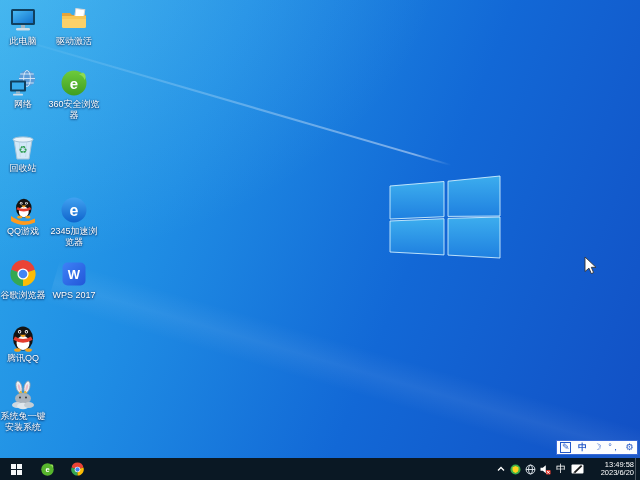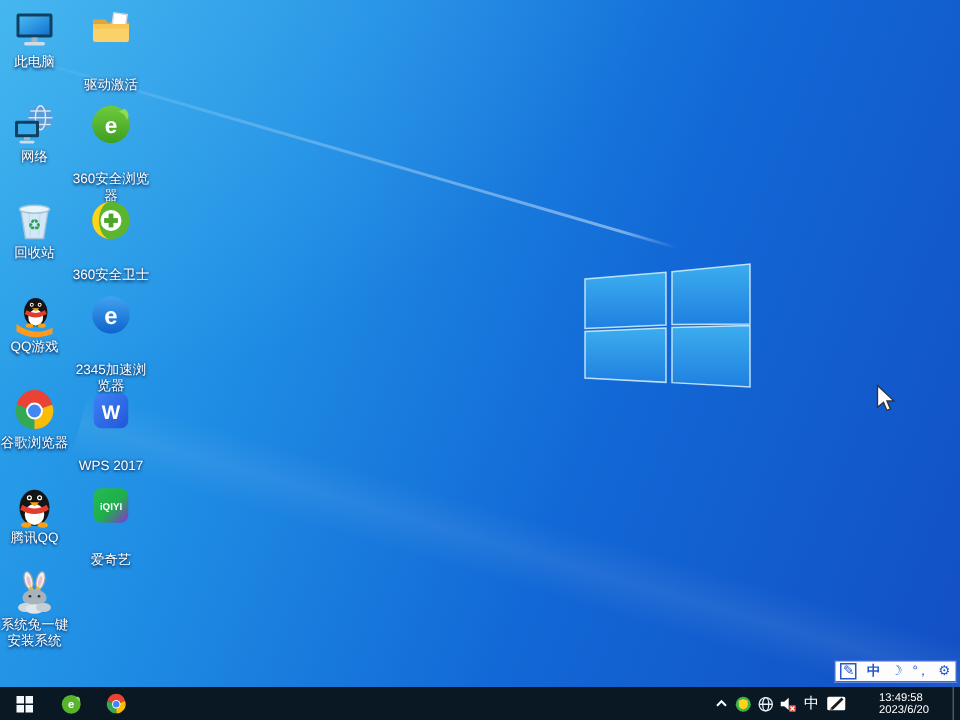--- a/index.html
+++ b/index.html
@@ -16,35 +16,35 @@
     background:linear-gradient(90deg,transparent 0%,rgba(255,255,255,.18) 35%,rgba(255,255,255,.45) 92%,transparent 100%);}
   .ray2{left:60px;top:260px;width:620px;height:46px;transform:rotate(16.2deg);transform-origin:0 0;opacity:.07;
     background:linear-gradient(180deg,transparent,#fff,transparent);}
   .win-logo{position:absolute;left:385px;top:172px;}
 
   
   .dicon{position:absolute;width:50px;display:flex;flex-direction:column;align-items:center;cursor:default;}
   .dicon .art{width:30px;height:30px;display:flex;align-items:center;justify-content:center;}
   .dlabel{margin-top:1px;font-size:9px;line-height:11px;color:#fff;text-align:center;
     text-shadow:0 1px 2px rgba(0,30,80,.85),0 0 2px rgba(0,30,80,.6);word-break:break-all;}
-  .c1{left:-2px;} .c2{left:47px;width:54px;gap:15px;}
+  .c1{left:-2px;} .c2{left:47px;width:54px;}
   .r0{top:5px;} .r1{top:68px;} .r2{top:132px;} .r3{top:195px;} .r4{top:259px;} .r5{top:322px;} .r6{top:380px;}
 
   
   .taskbar{position:absolute;left:0;bottom:0;width:640px;height:22px;background:#0a1824;
     display:flex;align-items:center;z-index:5;}
   .tb-btn{height:22px;display:flex;align-items:center;justify-content:center;}
   .start{width:32px;}
   .winflag{width:11px;height:11px;display:grid;grid-template-columns:5px 5px;grid-template-rows:5px 5px;gap:1px;}
   .winflag span{background:#f4f6f8;}
   .pin{width:30px;}
   .tray{margin-left:auto;display:flex;align-items:center;height:22px;}
   .tray-item{height:22px;display:flex;align-items:center;justify-content:center;width:15px;}
   .ime-ind{color:#fff;font-size:10px;width:16px;}
-  .clock{width:48px;color:#fff;font-size:7.5px;line-height:8.5px;text-align:left;padding:0 1px;margin-left:20px;}
+  .clock{width:48px;color:#fff;font-size:7.5px;line-height:8.5px;text-align:right;padding:0 1px;}
   .show-desktop{width:4px;height:22px;border-left:1px solid rgba(255,255,255,.28);}
 
   
   .ime-bar{position:absolute;left:556px;top:440px;width:82px;height:15px;background:#fdfdfe;
     border:1px solid #3a6ad8;display:flex;align-items:center;justify-content:space-around;
     z-index:6;box-sizing:border-box;}
   .ime-bar span{color:#2458c8;font-size:9px;line-height:13px;}
   .ime-pen{width:11px;height:11px;border:1px solid #2458c8;box-sizing:border-box;display:flex;
     align-items:center;justify-content:center;font-size:8px;}
   .ime-mid{font-weight:bold;}
@@ -151,32 +151,20 @@
           <line x1="11.3" y1="10" x2="12.3" y2="25"></line>
             <line x1="18.7" y1="10" x2="17.7" y2="25"></line>
         </g>
         <ellipse cx="15" cy="7.5" rx="10" ry="2.6" fill="#e9f3fa" stroke="#a6c4d8" stroke-width="1"></ellipse>
         <text x="15" y="21" font-size="10" text-anchor="middle" fill="#2f9e52">♻</text>
       </svg>
     </div>
     <span class="dlabel">回收站</span>
   </div>
 
-  <div class="dicon c2 r2">
-    <div class="art">
-      <svg width="30" height="30" viewBox="0 0 30 30">
-        <circle cx="15" cy="15" r="12.5" fill="#5cb531"></circle>
-        <path d="M15,2.5 A12.5,12.5 0 0,0 15,27.5 A8,12.5 0 0,1 15,2.5 Z" fill="#ffd21c"></path>
-        <circle cx="15" cy="15" r="7" fill="#fff"></circle>
-        <rect x="13.4" y="10.4" width="3.2" height="9.2" fill="#4aa528"></rect>
-        <rect x="10.4" y="13.4" width="9.2" height="3.2" fill="#4aa528"></rect>
-      </svg>
-    </div>
-    <span class="dlabel">360安全卫士</span>
-  </div>
 
   <div class="dicon c1 r3">
     <div class="art">
       <svg width="30" height="30" viewBox="0 0 30 30">
         <path d="M3,21 q12,9 24,2.5 l0,4 q-12,5.5 -24,-1.5 z" fill="#ff9a1e"></path>
         <g transform="translate(3.5,0) scale(0.82)">
           <ellipse cx="15" cy="16" rx="9.5" ry="11.5" fill="#141414"></ellipse>
           <ellipse cx="15" cy="20.5" rx="6" ry="6.5" fill="#fff"></ellipse>
           <circle cx="11.8" cy="10" r="1.6" fill="#fff"></circle>
             <circle cx="18.2" cy="10" r="1.6" fill="#fff"></circle>
@@ -248,36 +236,20 @@
           <circle cx="18.4" cy="9.8" r="0.85" fill="#000"></circle>
         <polygon points="11.8,12.8 18.2,12.8 15,15.6" fill="#f6a21a"></polygon>
         <path d="M7,14.5 q8,5 16,0 l1.6,3.2 q-9.6,6 -19.2,0 z" fill="#e23c2e"></path>
         <ellipse cx="9.5" cy="28" rx="3.4" ry="1.8" fill="#f6a21a"></ellipse>
         <ellipse cx="20.5" cy="28" rx="3.4" ry="1.8" fill="#f6a21a"></ellipse>
       </svg>
     </div>
     <span class="dlabel">腾讯QQ</span>
   </div>
 
-  <div class="dicon c2 r5">
-    <div class="art">
-      <svg width="30" height="30" viewBox="0 0 30 30">
-        <defs>
-            <linearGradient id="iqg" x1="0" y1="0" x2="1" y2="1">
-          <stop offset="0" stop-color="#23bc50"></stop>
-              <stop offset="0.55" stop-color="#1fae4c"></stop>
-          <stop offset="1" stop-color="#8a2fd8"></stop>
-            </linearGradient>
-          </defs>
-        <rect x="3.5" y="3.5" width="23" height="23" rx="5" fill="url(#iqg)"></rect>
-        <text x="15" y="18" font-size="6.5" font-weight="bold" text-anchor="middle" fill="#fff">iQIYI</text>
-      </svg>
-    </div>
-    <span class="dlabel">爱奇艺</span>
-  </div>
 
   <div class="dicon c1 r6">
     <div class="art">
       <svg width="30" height="30" viewBox="0 0 30 30">
         <ellipse cx="11" cy="7" rx="2.8" ry="6" fill="#eceff2" stroke="#98a2ab" stroke-width="0.8" transform="rotate(-14 11 7)"></ellipse>
         <ellipse cx="19" cy="7" rx="2.8" ry="6" fill="#eceff2" stroke="#98a2ab" stroke-width="0.8" transform="rotate(14 19 7)"></ellipse>
         <ellipse cx="11.2" cy="7.5" rx="1.1" ry="3.4" fill="#f0bcc8" transform="rotate(-14 11.2 7.5)"></ellipse>
         <ellipse cx="18.8" cy="7.5" rx="1.1" ry="3.4" fill="#f0bcc8" transform="rotate(14 18.8 7.5)"></ellipse>
         <path d="M10.5,13.5 l2,-3 2.5,3 2.5,-3 2,3 z" fill="#e8b53a"></path>
         <ellipse cx="15" cy="18.5" rx="8" ry="5.5" fill="#a8b2bb"></ellipse>

